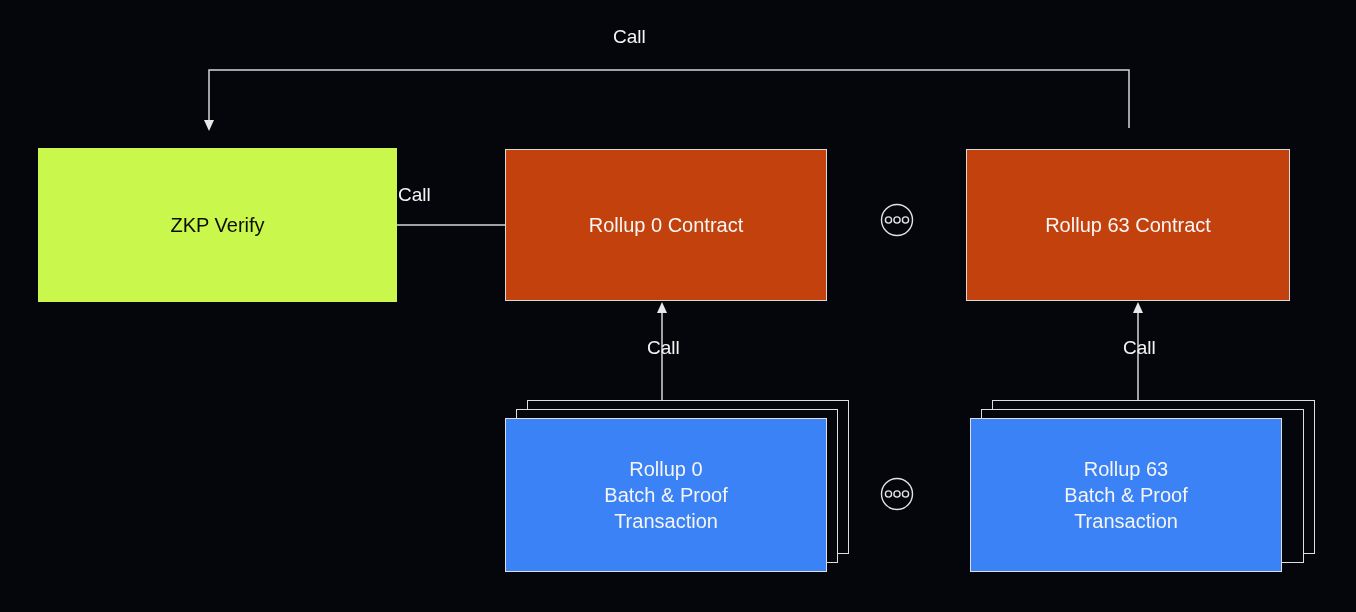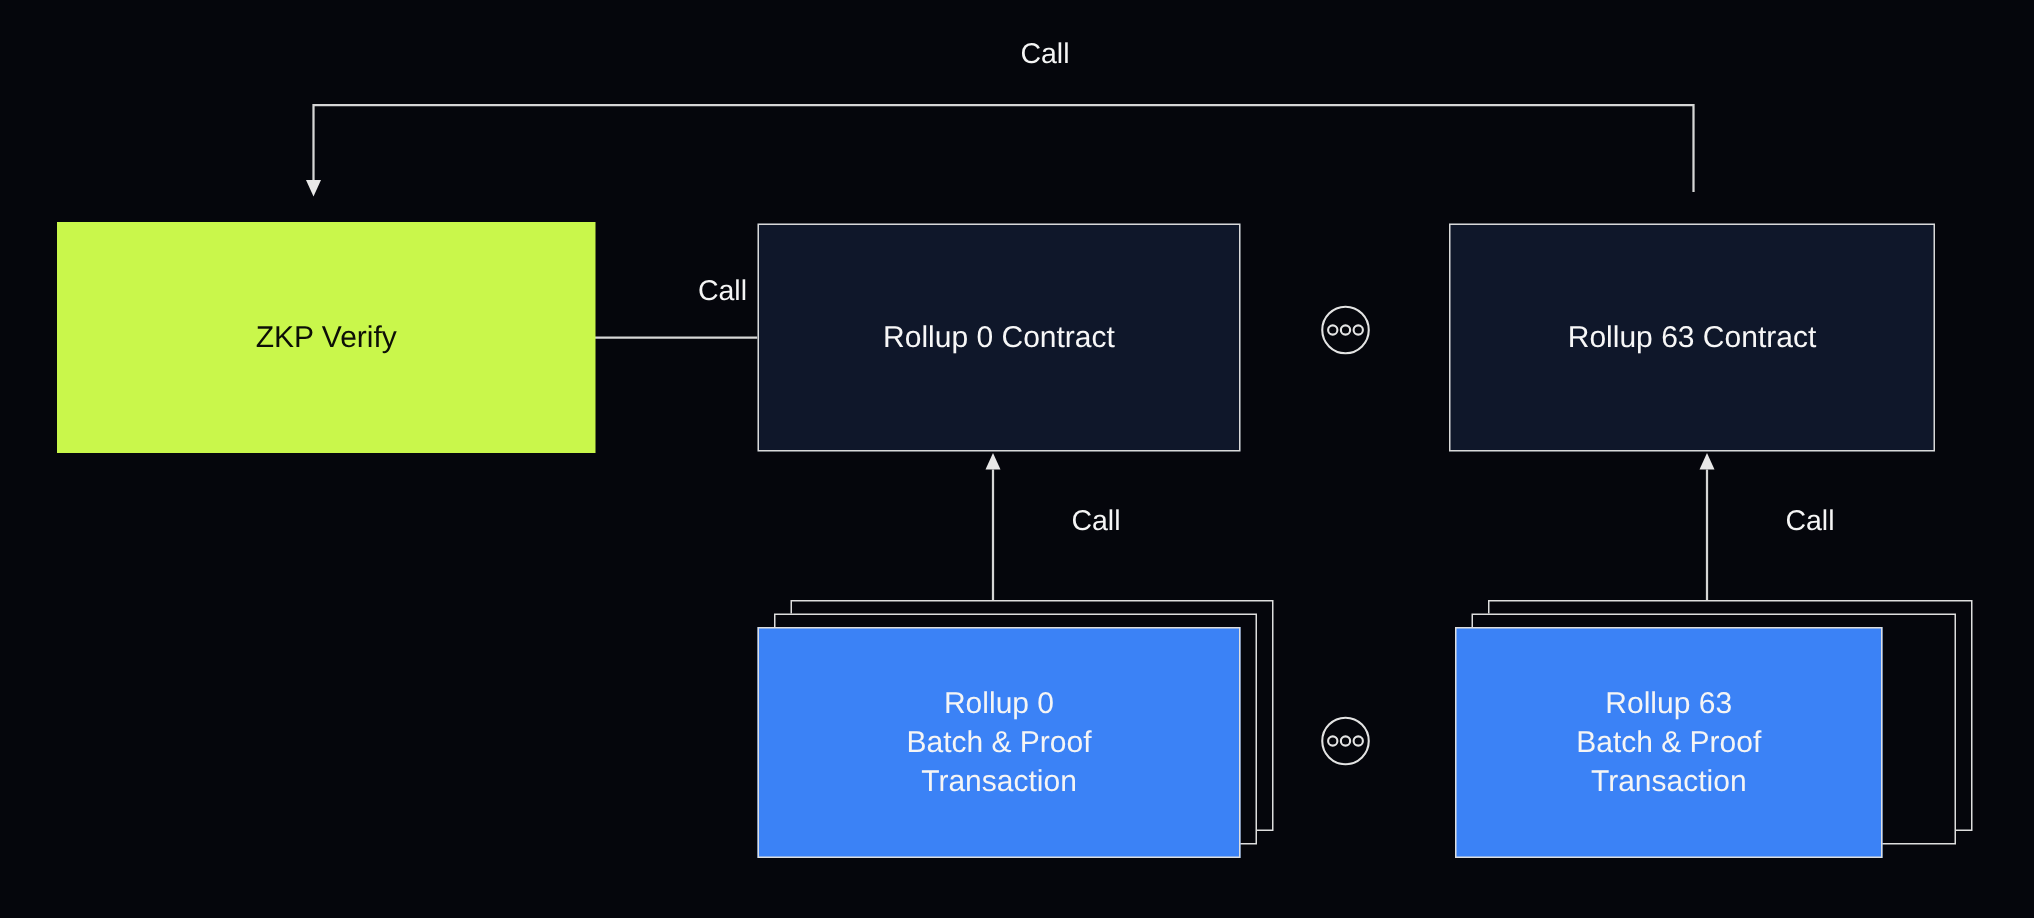--- a/index.html
+++ b/index.html
@@ -9,35 +9,35 @@
   }
   .box{
     position:absolute;display:flex;flex-direction:column;align-items:center;
     justify-content:center;text-align:center;box-sizing:border-box;
   }
   .zkp-box{
     left:38px;top:148px;width:359px;height:154px;
     background:#c9f74b;color:#0d0f07;font-size:20px;line-height:30px;
   }
   .contract-box{
-    background:#0f172a;border:1px solid #d9d9d9;color:#f7f7f7;font-size:20px;
+    background:#c2410c;border:1px solid #d9d9d9;color:#f7f7f7;font-size:20px;
   }
   .contract-r0{left:505px;top:149px;width:322px;height:152px;}
   .contract-r63{left:966px;top:149px;width:324px;height:152px;text-align:center;}
   .stack-layer{
     position:absolute;background:#05060c;border:1px solid #dedede;box-sizing:border-box;
   }
   .tx-box{
     background:#3b82f6;border:1px solid #dedede;color:#f5f5f5;
     font-size:20px;line-height:26px;
   }
   .tx-r0{left:505px;top:418px;width:322px;height:154px;}
-  .tx-r63{left:970px;top:418px;width:285px;height:154px;}
+  .tx-r63{left:970px;top:418px;width:312px;height:154px;}
   .call-label{
-    position:absolute;width:100px;text-align:right;color:#f5f5f5;
+    position:absolute;width:100px;text-align:left;color:#f5f5f5;
     font-size:19px;line-height:22px;
   }
   .call-top{left:613px;top:26px;}
   .call-zkp{left:398px;top:184px;}
   .call-tx0{left:647px;top:337px;}
   .call-tx63{left:1123px;top:337px;}
   .connector-svg{position:absolute;left:0;top:0;width:1356px;height:612px;}
   .ellipsis-icon{position:absolute;width:36px;height:36px;}
   .ellipsis-contracts{left:879px;top:202px;}
   .ellipsis-transactions{left:879px;top:476px;}

